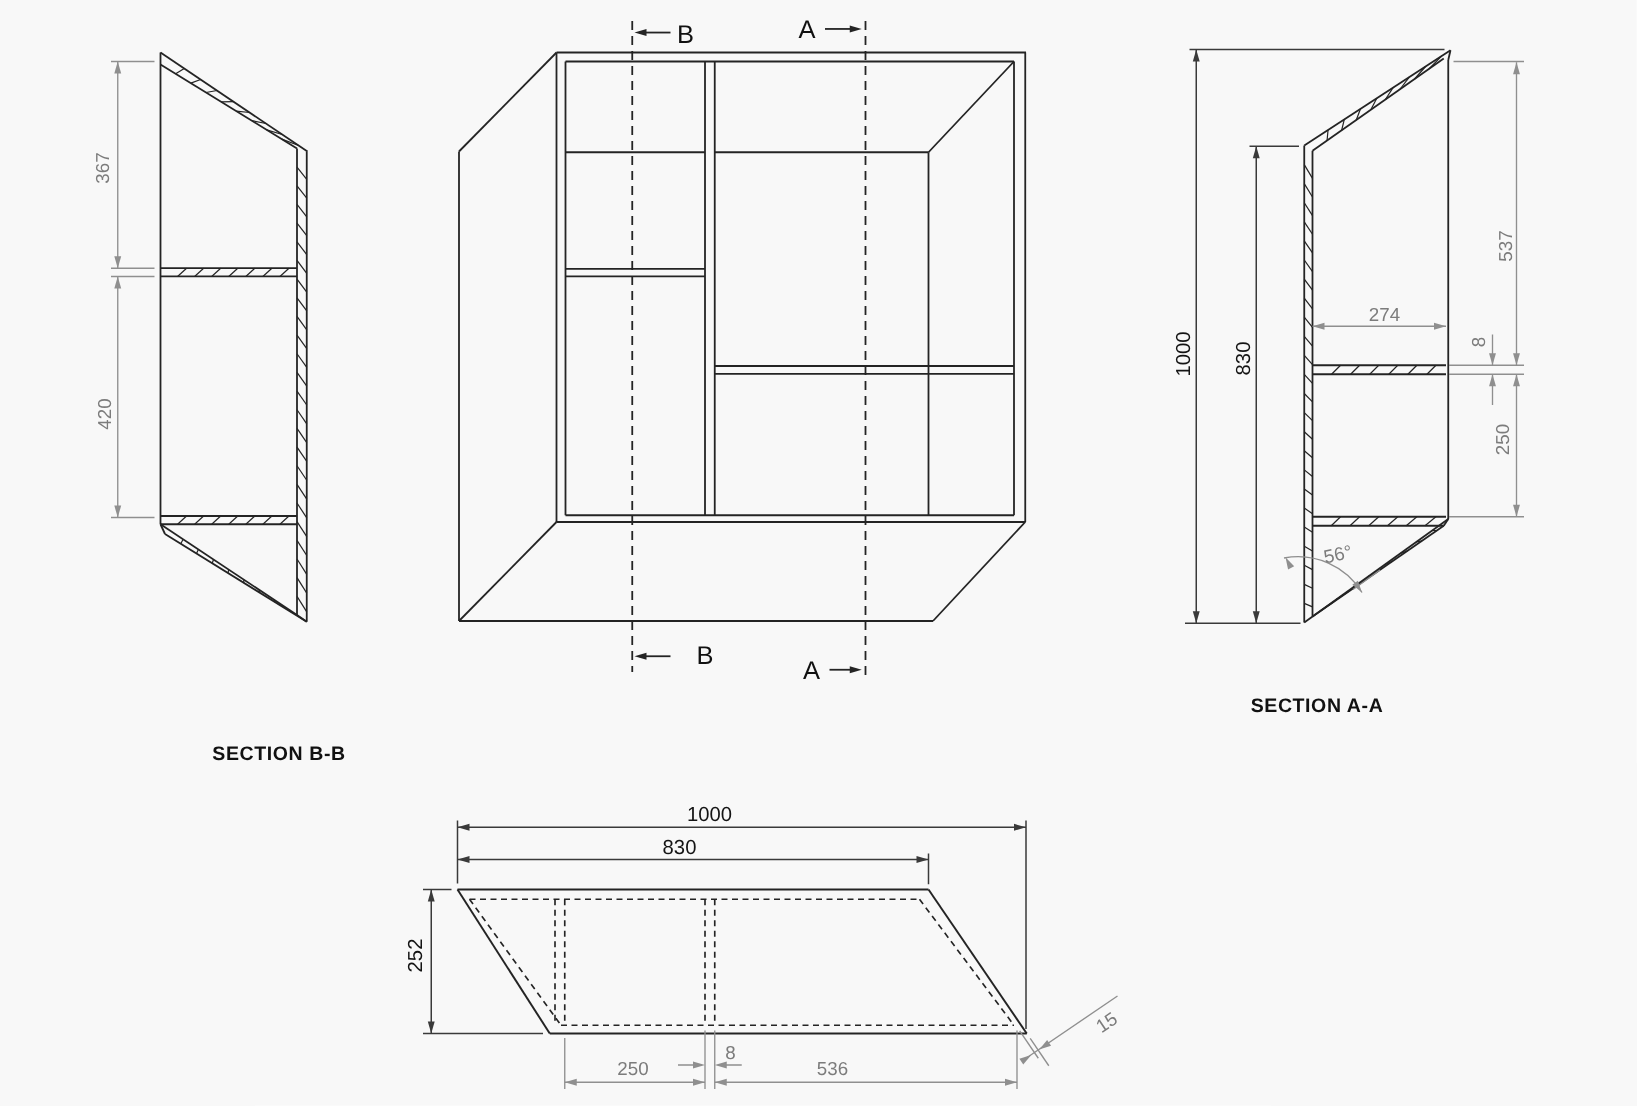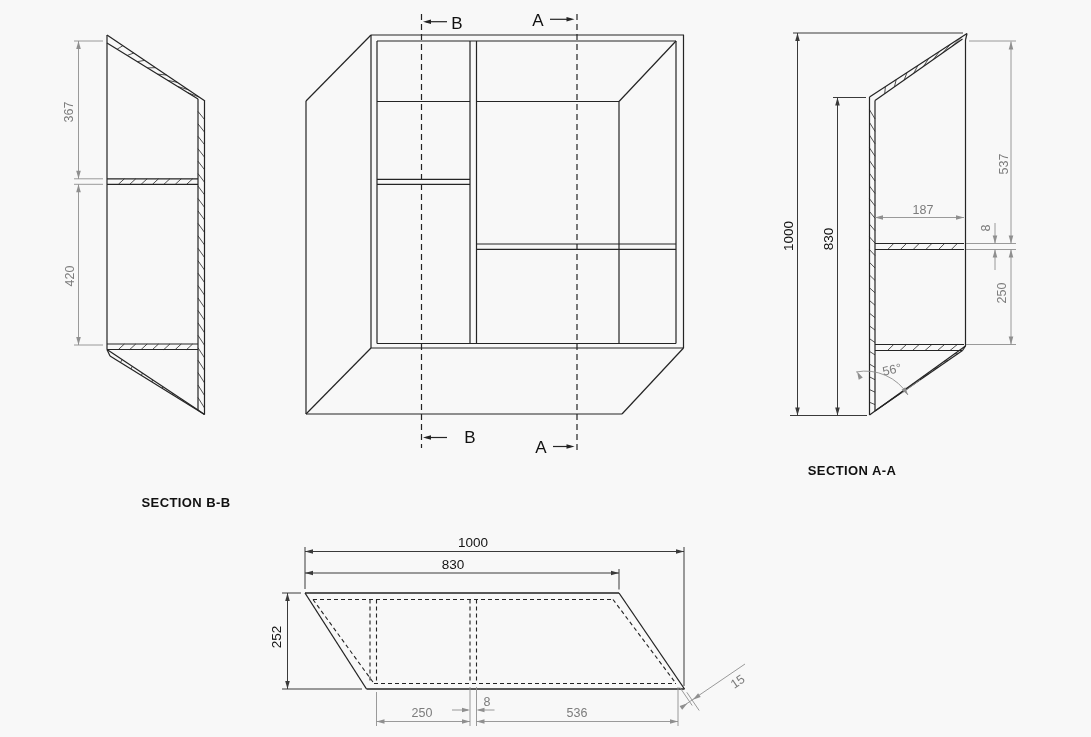--- a/index.html
+++ b/index.html
@@ -284,27 +284,27 @@
   <div class="lbl t" style="left:186px;top:502px">SECTION B-B</div>
 
   <div class="lbl m" style="left:457px;top:23px">B</div>
   <div class="lbl m" style="left:538px;top:20px">A</div>
   <div class="lbl m" style="left:470px;top:437px">B</div>
   <div class="lbl m" style="left:541px;top:447px">A</div>
 
   <div class="lbl k" style="left:789px;top:236px;--r:-90deg">1000</div>
   <div class="lbl k" style="left:829px;top:239px;--r:-90deg">830</div>
   <div class="lbl g" style="left:1004px;top:164px;--r:-90deg">537</div>
-  <div class="lbl g" style="left:923px;top:210px">187</div>
+  <div class="lbl g" style="left:923px;top:210px">274</div>
   <div class="lbl g" style="left:986px;top:228px;--r:-90deg">8</div>
   <div class="lbl g" style="left:1002px;top:293px;--r:-90deg">250</div>
   <div class="lbl g" style="left:892px;top:370px;--r:-12deg">56°</div>
-  <div class="lbl t" style="left:852px;top:470px">SECTION A-A</div>
+  <div class="lbl t" style="left:878px;top:470px">SECTION A-A</div>
 
   <div class="lbl k" style="left:473px;top:543px">1000</div>
   <div class="lbl k" style="left:453px;top:565px">830</div>
   <div class="lbl k" style="left:277px;top:637px;--r:-90deg">252</div>
   <div class="lbl g" style="left:422px;top:713px">250</div>
   <div class="lbl g" style="left:487px;top:702px">8</div>
-  <div class="lbl g" style="left:577px;top:713px">536</div>
+  <div class="lbl g" style="left:555px;top:713px">536</div>
   <div class="lbl g" style="left:738px;top:682px;--r:-34deg">15</div>
 
 </div>
 
 </body></html>

